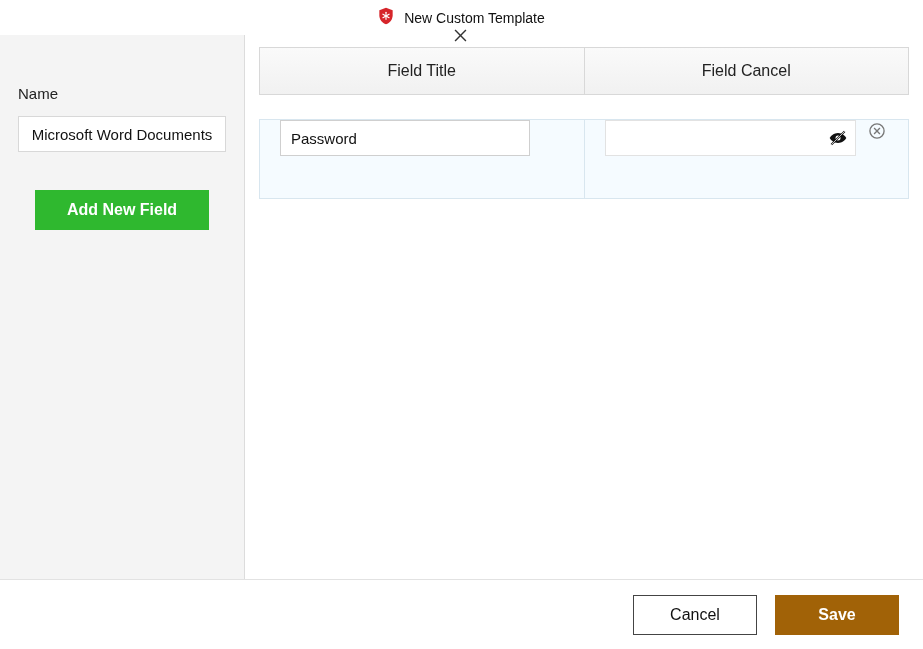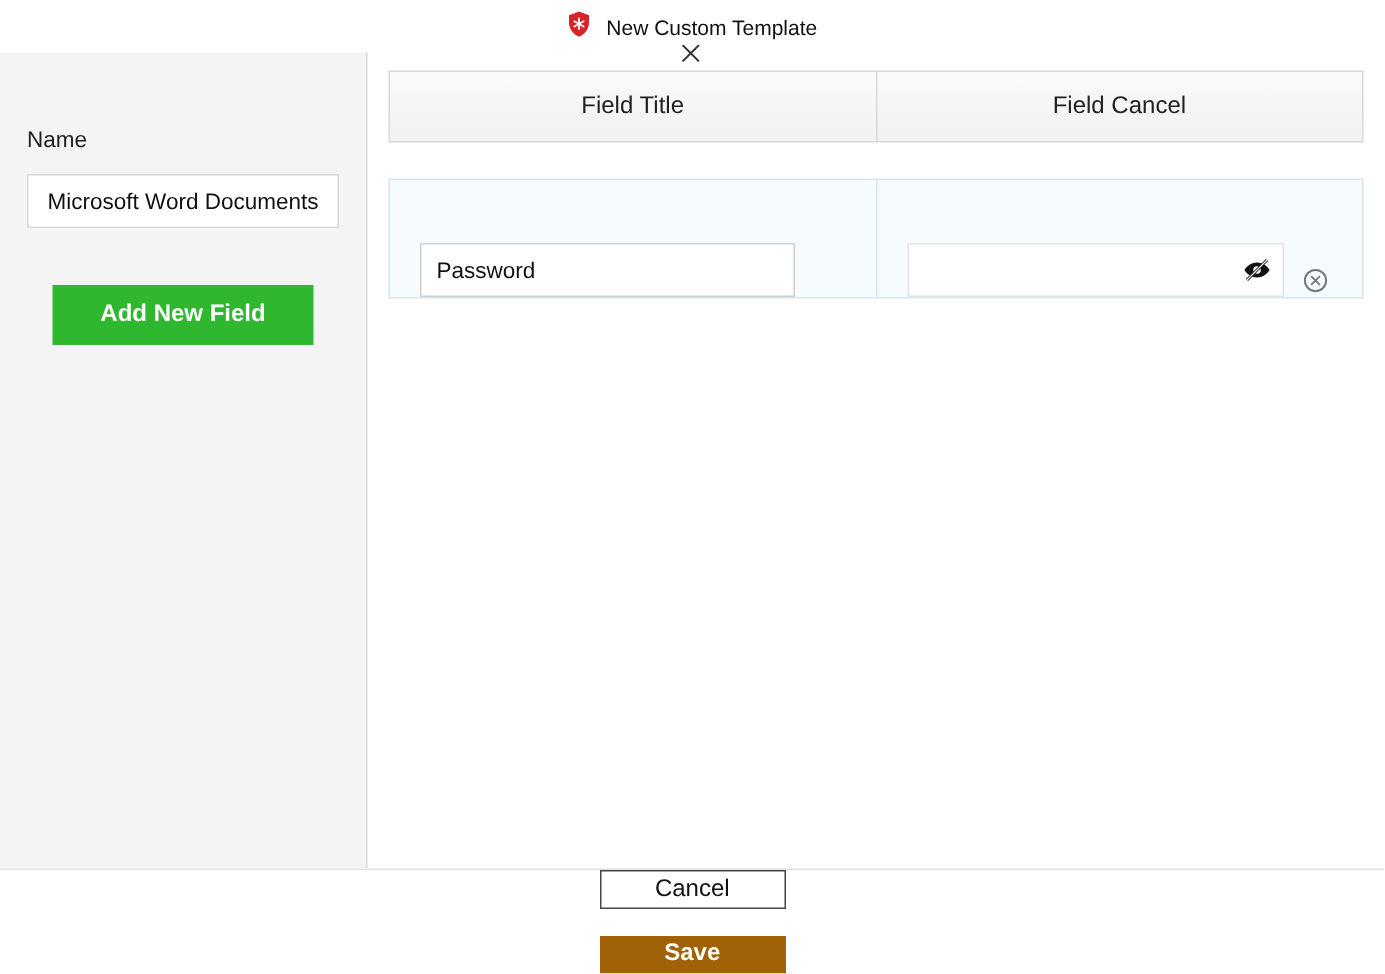--- a/index.html
+++ b/index.html
@@ -113,21 +113,21 @@
     }
     .field-row {
       display: flex;
       border: 1px solid #d8e6ef;
       background: #f5fbff;
       height: 80px;
     }
     .field-row .cell {
       flex: 1;
       display: flex;
-      align-items: flex-end;
+      align-items: flex-start;
       padding: 0 20px;
       gap: 10px;
     }
     .field-row .cell + .cell {
       border-left: 1px solid #d8e6ef;
     }
     .field-title-input {
       width: 250px;
       height: 36px;
       border: 1px solid #cfcfcf;
@@ -177,21 +177,20 @@
     }
     .footer {
       border-top: 1px solid #e2e2e2;
       height: 70px;
       display: flex;
       align-items: center;
       justify-content: flex-end;
       gap: 18px;
       padding: 0 24px;
       background: #fff;
-      flex-direction: column;
     }
     .btn-cancel {
       width: 124px;
       height: 40px;
       background: #fff;
       border: 1px solid #444;
       font-size: 16px;
       color: #111;
       cursor: pointer;
     }

